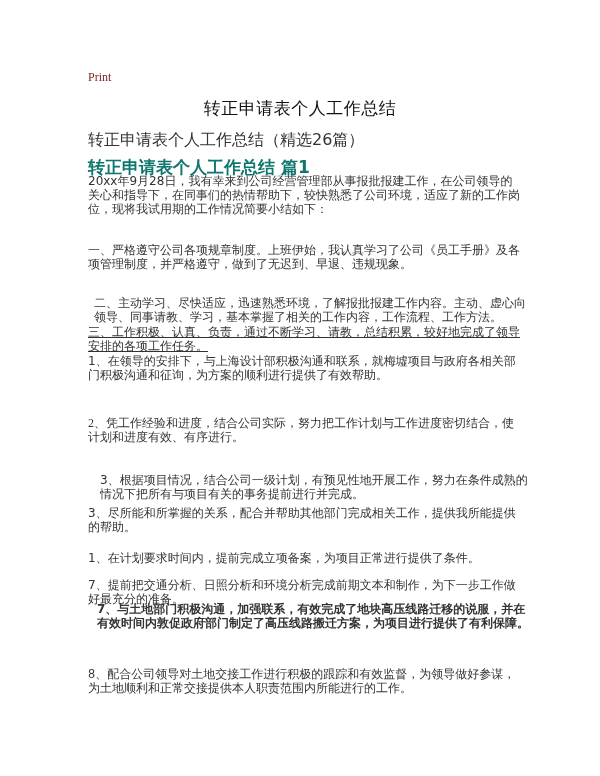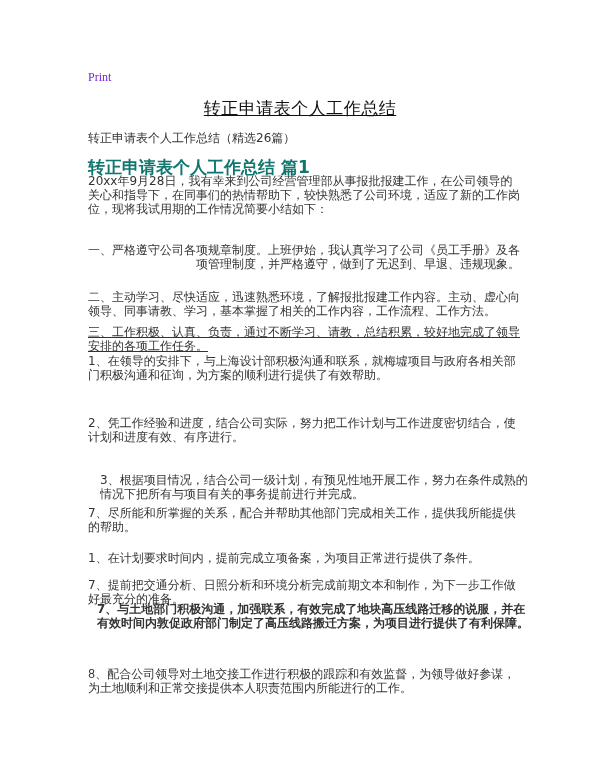--- a/index.html
+++ b/index.html
@@ -1,40 +1,40 @@
 <!DOCTYPE html>
 <html><head>
 <meta charset="utf-8">
 <style>
   html, body { margin: 0; padding: 0; background: #ffffff; }
   body { width: 600px; height: 776px; overflow: hidden; position: relative;
          font-family: "DejaVu Sans", "Liberation Sans", sans-serif; color: #222; }
   .print { position: absolute; left: 88px; top: 70px; font-family: "Liberation Serif", "DejaVu Serif", serif;
-           font-size: 12px; color: #6d28d9; }
+           font-size: 12px; color: #7f1d1d; }
   .title { position: absolute; left: 0; width: 600px; top: 97px; text-align: center;
-           font-size: 17px; color: #111; letter-spacing: 0.5px; text-decoration: underline; }
-  .subtitle { position: absolute; left: 88px; top: 130px; font-size: 12px; color: #333; }
+           font-size: 17px; color: #111; letter-spacing: 0.5px; }
+  .subtitle { position: absolute; left: 88px; top: 130px; font-size: 16px; color: #333; }
   .section-heading { position: absolute; left: 88px; top: 156px; font-size: 17px; font-weight: bold; color: #0f766e; }
   .para { position: absolute; left: 88px; width: 432px; font-size: 12px; line-height: 14px; color: #333;
           word-break: break-all; }
 </style>
 </head>
 <body>
 
 <div>
   <div class="print">Print</div>
   <div class="title">转正申请表个人工作总结</div>
   <div class="subtitle">转正申请表个人工作总结（精选26篇）</div>
   <div class="section-heading">转正申请表个人工作总结 篇1</div>
 
   <p class="para" style="top:174px; margin:0;">20xx年9月28日，我有幸来到公司经营管理部从事报批报建工作，在公司领导的关心和指导下，在同事们的热情帮助下，较快熟悉了公司环境，适应了新的工作岗位，现将我试用期的工作情况简要小结如下：</p>
-  <p class="para" style="top:243px; margin:0;text-align:right;">一、严格遵守公司各项规章制度。上班伊始，我认真学习了公司《员工手册》及各项管理制度，并严格遵守，做到了无迟到、早退、违规现象。</p>
-  <p class="para" style="top:290px; margin:0;">二、主动学习、尽快适应，迅速熟悉环境，了解报批报建工作内容。主动、虚心向领导、同事请教、学习，基本掌握了相关的工作内容，工作流程、工作方法。</p>
+  <p class="para" style="top:243px; margin:0;">一、严格遵守公司各项规章制度。上班伊始，我认真学习了公司《员工手册》及各项管理制度，并严格遵守，做到了无迟到、早退、违规现象。</p>
+  <p class="para" style="top:290px; margin:6px;">二、主动学习、尽快适应，迅速熟悉环境，了解报批报建工作内容。主动、虚心向领导、同事请教、学习，基本掌握了相关的工作内容，工作流程、工作方法。</p>
   <p class="para" style="top:325px; margin:0;text-decoration:underline;">三、工作积极、认真、负责，通过不断学习、请教，总结积累，较好地完成了领导安排的各项工作任务。</p>
   <p class="para" style="top:354px; margin:0;">1、在领导的安排下，与上海设计部积极沟通和联系，就梅墟项目与政府各相关部门积极沟通和征询，为方案的顺利进行提供了有效帮助。</p>
-  <p class="para" style="top:416px; margin:0;">2、凭工作经验和进度，结合公司实际，努力把工作计划与工作进度密切结合，使计划和进度有效、有序进行。</p>
+  <p class="para" style="top:416px; margin:0;font-family:Liberation Serif, serif;">2、凭工作经验和进度，结合公司实际，努力把工作计划与工作进度密切结合，使计划和进度有效、有序进行。</p>
   <p class="para" style="top:461px; margin:12px;">3、根据项目情况，结合公司一级计划，有预见性地开展工作，努力在条件成熟的情况下把所有与项目有关的事务提前进行并完成。</p>
-  <p class="para" style="top:506px; margin:0;">7、尽所能和所掌握的关系，配合并帮助其他部门完成相关工作，提供我所能提供的帮助。</p>
+  <p class="para" style="top:506px; margin:0;">3、尽所能和所掌握的关系，配合并帮助其他部门完成相关工作，提供我所能提供的帮助。</p>
   <p class="para" style="top:551px; margin:0;">1、在计划要求时间内，提前完成立项备案，为项目正常进行提供了条件。</p>
   <p class="para" style="top:578px; margin:0;">7、提前把交通分析、日照分析和环境分析完成前期文本和制作，为下一步工作做好最充分的准备。</p>
   <p class="para" style="top:593px; margin:9px;font-weight:bold;">7、与土地部门积极沟通，加强联系，有效完成了地块高压线路迁移的说服，并在有效时间内敦促政府部门制定了高压线路搬迁方案，为项目进行提供了有利保障。</p>
   <p class="para" style="top:668px; margin:0;font-family:Liberation Mono, monospace;">8、配合公司领导对土地交接工作进行积极的跟踪和有效监督，为领导做好参谋，为土地顺利和正常交接提供本人职责范围内所能进行的工作。</p>
 </div>
 
 </body></html>

